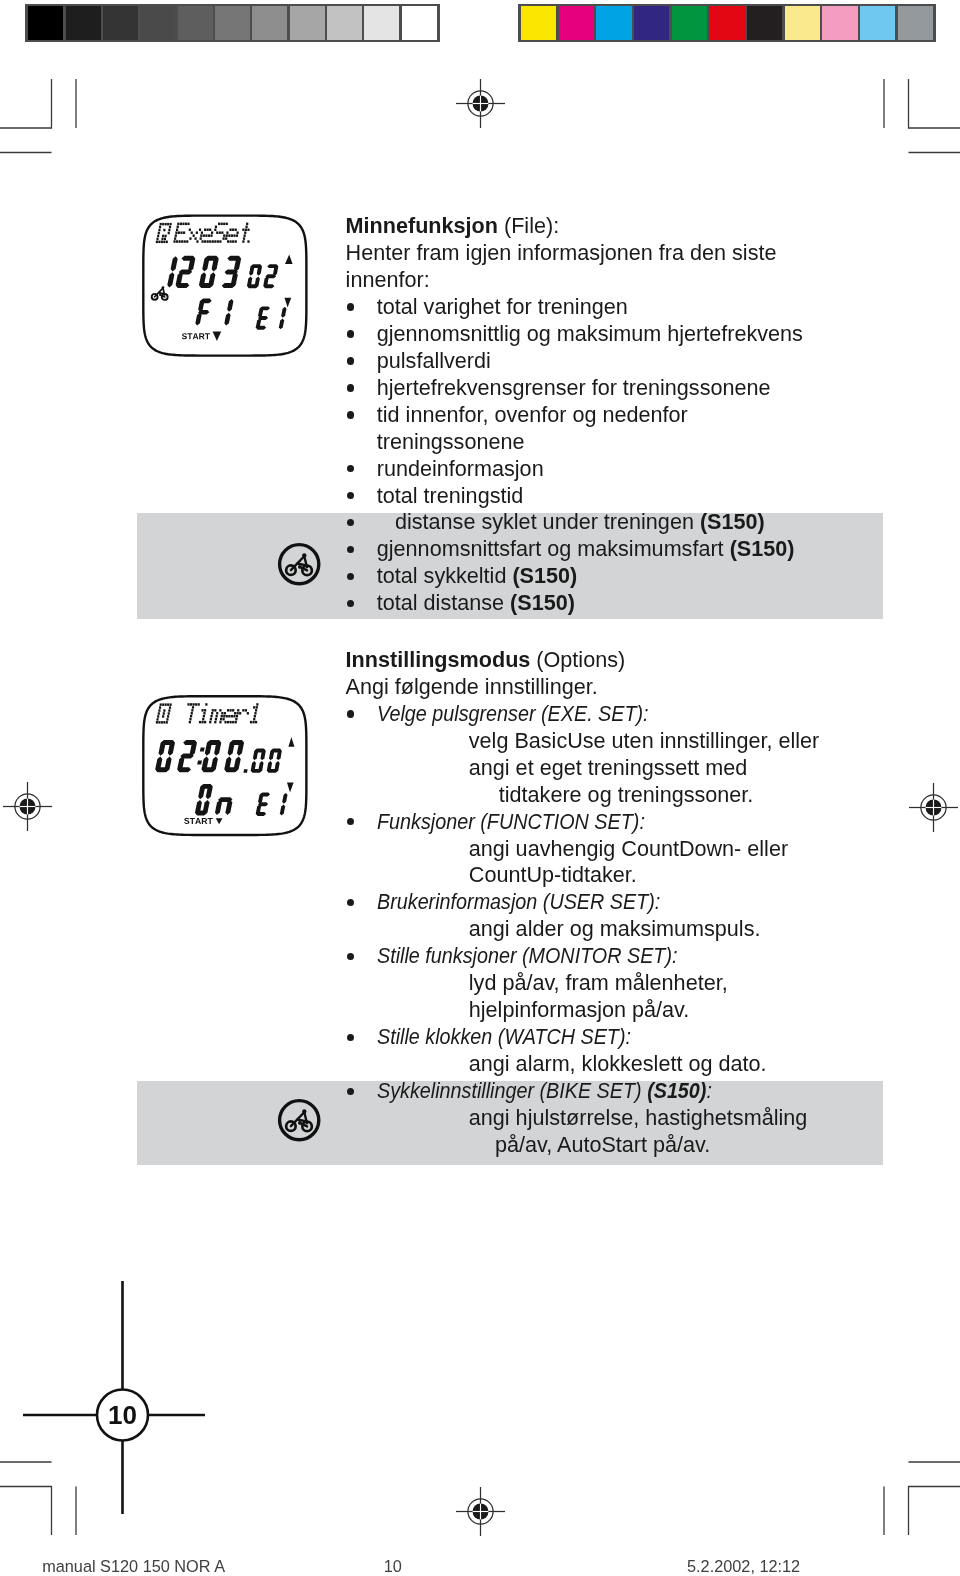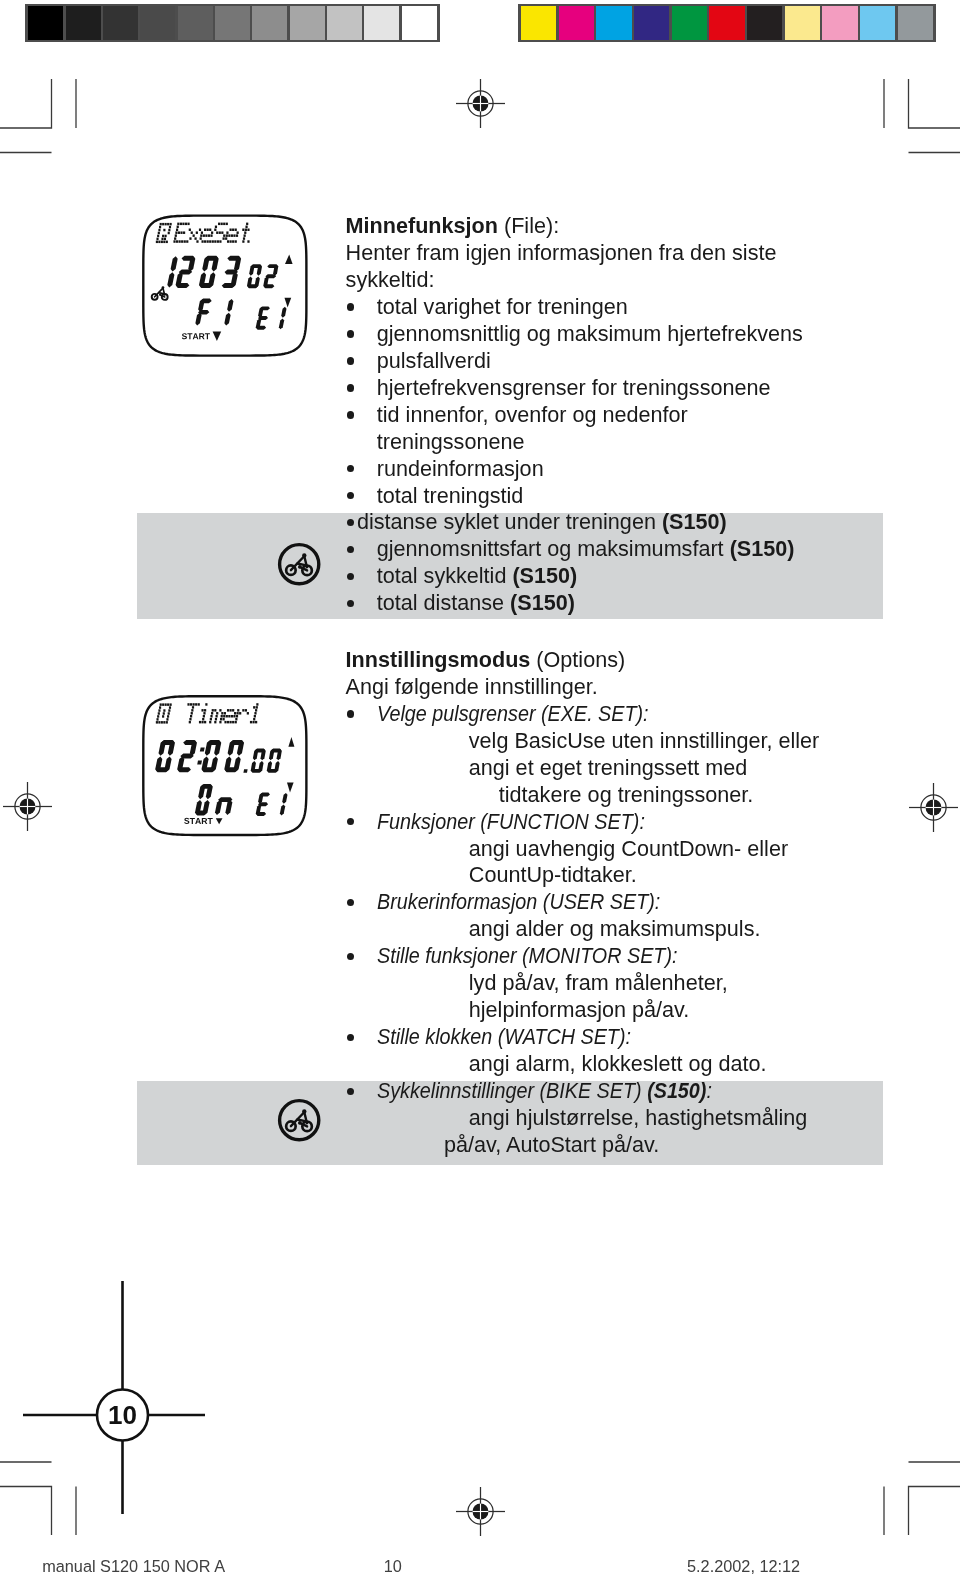--- a/index.html
+++ b/index.html
@@ -532,38 +532,38 @@
         <path d="M19.4 4.6 L22.0 15.2"></path>
         <path d="M12.4 11.5 L21.2 13.3"></path>
         <path d="M14.8 14.9 L22.1 18.4"></path>
       </g>
       <circle cx="19.3" cy="3.4" r="2.2" fill="#111111"></circle>
       <circle cx="14.8" cy="14.9" r="1.8" fill="#111111"></circle>
     </g>
   </svg>
 <div class="txt " style="left:345.6px;top:212.90px;"><b>Minnefunksjon</b><span> (File):</span></div>
 <div class="txt " style="left:345.6px;top:239.86px;text-align:right;"><span>Henter fram igjen informasjonen fra den siste</span></div>
-<div class="txt " style="left:345.6px;top:266.82px;"><span>sykkeltid:</span></div>
+<div class="txt " style="left:345.6px;top:266.82px;"><span>innenfor:</span></div>
 <div class="abs" style="left:347.0px;top:303.48px;width:7.2px;height:7.2px;border-radius:50%;background:#1a1a1a;"></div>
 <div class="txt " style="left:376.8px;top:293.78px;"><span>total varighet for treningen</span></div>
 <div class="abs" style="left:347.0px;top:330.44px;width:7.2px;height:7.2px;border-radius:50%;background:#1a1a1a;"></div>
 <div class="txt " style="left:376.8px;top:320.74px;"><span>gjennomsnittlig og maksimum hjertefrekvens</span></div>
 <div class="abs" style="left:347.0px;top:357.40px;width:7.2px;height:7.2px;border-radius:50%;background:#1a1a1a;"></div>
 <div class="txt " style="left:376.8px;top:347.70px;"><span>pulsfallverdi</span></div>
 <div class="abs" style="left:347.0px;top:384.36px;width:7.2px;height:7.2px;border-radius:50%;background:#1a1a1a;"></div>
 <div class="txt " style="left:376.8px;top:374.66px;"><span>hjertefrekvensgrenser for treningssonene</span></div>
 <div class="abs" style="left:347.0px;top:411.32px;width:7.2px;height:7.2px;border-radius:50%;background:#1a1a1a;"></div>
 <div class="txt " style="left:376.8px;top:401.62px;text-align:center;"><span>tid innenfor, ovenfor og nedenfor</span></div>
 <div class="txt " style="left:376.8px;top:428.58px;"><span>treningssonene</span></div>
 <div class="abs" style="left:347.0px;top:465.24px;width:7.2px;height:7.2px;border-radius:50%;background:#1a1a1a;"></div>
 <div class="txt " style="left:376.8px;top:455.54px;"><span>rundeinformasjon</span></div>
 <div class="abs" style="left:347.0px;top:492.20px;width:7.2px;height:7.2px;border-radius:50%;background:#1a1a1a;"></div>
 <div class="txt " style="left:376.8px;top:482.50px;"><span>total treningstid</span></div>
 <div class="abs" style="left:347.0px;top:519.16px;width:7.2px;height:7.2px;border-radius:50%;background:#1a1a1a;"></div>
-<div class="txt " style="left:357px;top:509.46px;text-align:center;"><span>distanse syklet under treningen </span><b>(S150)</b></div>
+<div class="txt " style="left:395px;top:509.46px;text-align:center;"><span>distanse syklet under treningen </span><b>(S150)</b></div>
 <div class="abs" style="left:347.0px;top:546.12px;width:7.2px;height:7.2px;border-radius:50%;background:#1a1a1a;"></div>
 <div class="txt " style="left:376.8px;top:536.42px;"><span>gjennomsnittsfart og maksimumsfart </span><b>(S150)</b></div>
 <div class="abs" style="left:347.0px;top:573.08px;width:7.2px;height:7.2px;border-radius:50%;background:#1a1a1a;"></div>
 <div class="txt " style="left:376.8px;top:563.38px;"><span>total sykkeltid </span><b>(S150)</b></div>
 <div class="abs" style="left:347.0px;top:600.04px;width:7.2px;height:7.2px;border-radius:50%;background:#1a1a1a;"></div>
 <div class="txt " style="left:376.8px;top:590.34px;"><span>total distanse </span><b>(S150)</b></div>
 <div class="txt " style="left:345.6px;top:646.80px;"><b>Innstillingsmodus</b><span> (Options)</span></div>
 <div class="txt " style="left:345.6px;top:673.76px;"><span>Angi følgende innstillinger.</span></div>
 <div class="abs" style="left:347.0px;top:710.42px;width:7.2px;height:7.2px;border-radius:50%;background:#1a1a1a;"></div>
 <div class="txt sx" style="left:376.8px;top:700.72px;"><i>Velge pulsgrenser (EXE. SET):</i></div>
@@ -580,18 +580,18 @@
 <div class="abs" style="left:347.0px;top:953.06px;width:7.2px;height:7.2px;border-radius:50%;background:#1a1a1a;"></div>
 <div class="txt sx" style="left:376.8px;top:943.36px;"><i>Stille funksjoner (MONITOR SET):</i></div>
 <div class="txt " style="left:468.8px;top:970.32px;"><span>lyd på/av, fram målenheter,</span></div>
 <div class="txt " style="left:468.8px;top:997.28px;"><span>hjelpinformasjon på/av.</span></div>
 <div class="abs" style="left:347.0px;top:1033.94px;width:7.2px;height:7.2px;border-radius:50%;background:#1a1a1a;"></div>
 <div class="txt sx" style="left:376.8px;top:1024.24px;"><i>Stille klokken (WATCH SET):</i></div>
 <div class="txt " style="left:468.8px;top:1051.20px;"><span>angi alarm, klokkeslett og dato.</span></div>
 <div class="abs" style="left:347.0px;top:1087.86px;width:7.2px;height:7.2px;border-radius:50%;background:#1a1a1a;"></div>
 <div class="txt sx" style="left:376.8px;top:1078.16px;"><i>Sykkelinnstillinger (BIKE SET) </i><i class="b">(S150)</i><i>:</i></div>
 <div class="txt " style="left:468.8px;top:1105.12px;"><span>angi hjulstørrelse, hastighetsmåling</span></div>
-<div class="txt " style="left:444px;top:1132.08px;text-align:right;"><span>på/av, AutoStart på/av.</span></div>
+<div class="txt " style="left:495px;top:1132.08px;text-align:right;"><span>på/av, AutoStart på/av.</span></div>
 <div id="footer">
     <span style="left:25.2px;top:17.2px;">manual S120 150 NOR A</span>
     <span style="left:366.8px;top:17.2px;">10</span>
     <span style="left:670.0px;top:17.2px;">5.2.2002, 12:12</span>
   </div>
 
 </body></html>

